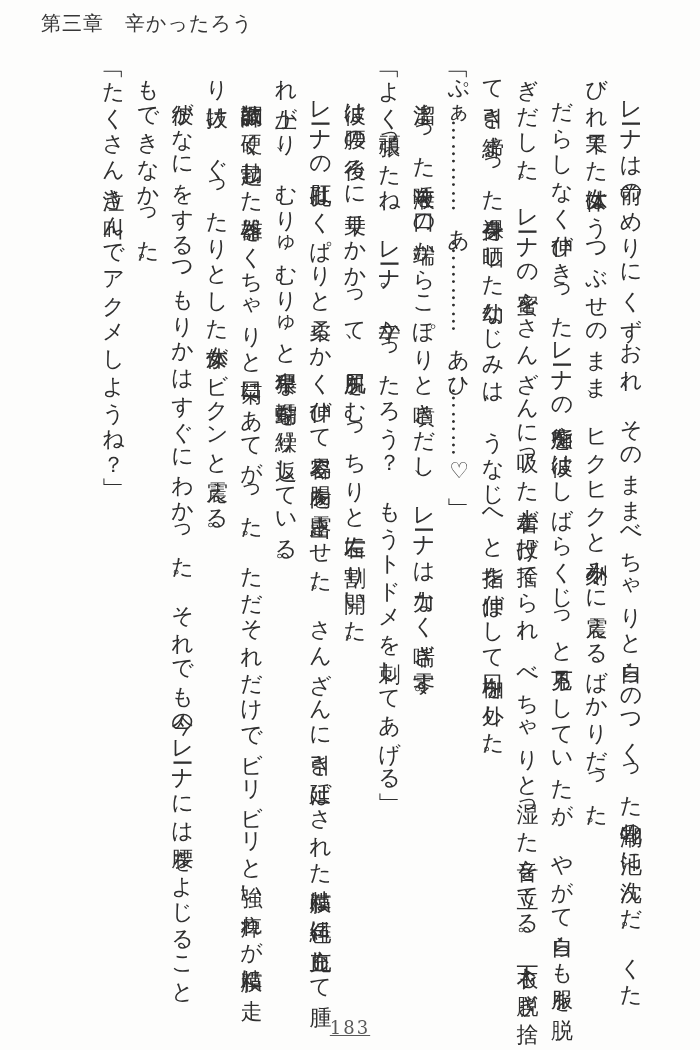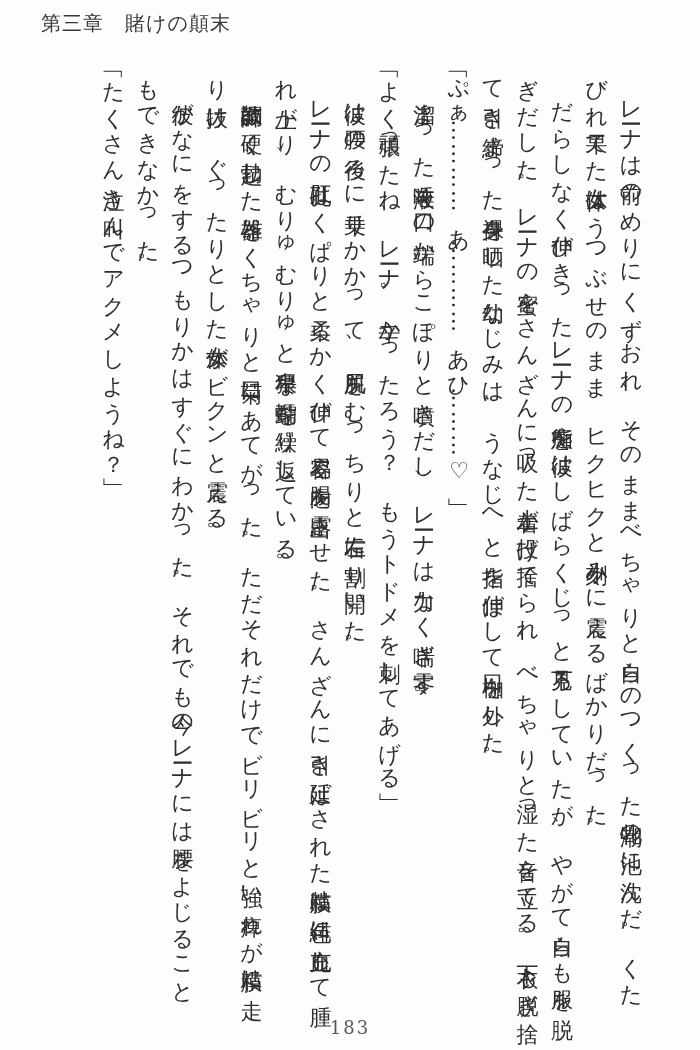--- a/index.html
+++ b/index.html
@@ -54,28 +54,29 @@
   .page-number {
     position: absolute;
     bottom: 12px;
     left: 0;
     width: 100%;
     text-align: center;
     font-size: 18px;
     letter-spacing: 2px;
     color: #585858;
     font-family: "DejaVu Serif", "Liberation Serif", serif;
+    text-decoration: underline;
   }
 </style>
 </head>
 <body>
 
 <div class="page">
 
-  <div class="running-head">第三章　賭けの顛末</div>
+  <div class="running-head">第三章　辛かったろう</div>
 
   <div class="text-block">
       <p class="narrative">レーナは前のめりにくずおれ、そのままべちゃりと自らのつくった牝潮の池に沈んだ。くたびれ果てた女体はうつぶせのまま、ヒクヒクと小刻みに震えるばかりだった。</p>
       <p class="narrative">だらしなく伸びきったレーナの痴態を彼はしばらくじっと見下ろしていたが、やがて自らも服を脱ぎだした。レーナの蜜をさんざんに吸った上着が投げ捨てられ、べちゃりと湿った音を立てる。下衣も脱ぎ捨て引き締まった裸身を晒した幼なじみは、うなじへと指を伸ばして口枷を外した。</p>
       <p class="dialogue">「ぷぁ…………あ…………あひ………♡」</p>
       <p class="narrative">溜まった唾液を口の端からこぽりと噴きだし、レーナは力なく喘ぎ零す。</p>
       <p class="dialogue">「よく頑張ったね、レーナ。辛かったろう？　もうトドメを刺してあげる」</p>
       <p class="narrative">彼は腰の後ろに乗りかかって、尻肌をむっちりと左右に割り開いた。</p>
       <p class="narrative">レーナの肛孔はくぱりと柔らかく伸びて容易く腸肉を露出させた。さんざんに引き延ばされた粘膜は緋色に充血して腫れ上がり、むりゅむりゅと卑猥な蠕動を繰り返している。</p>
       <p class="narrative">調教師は硬く勃起した雄器をくちゃりと菊口にあてがった。ただそれだけでビリビリと強い痺れが粘膜に走り抜け、ぐったりとした女体がビクンと震える。</p>

